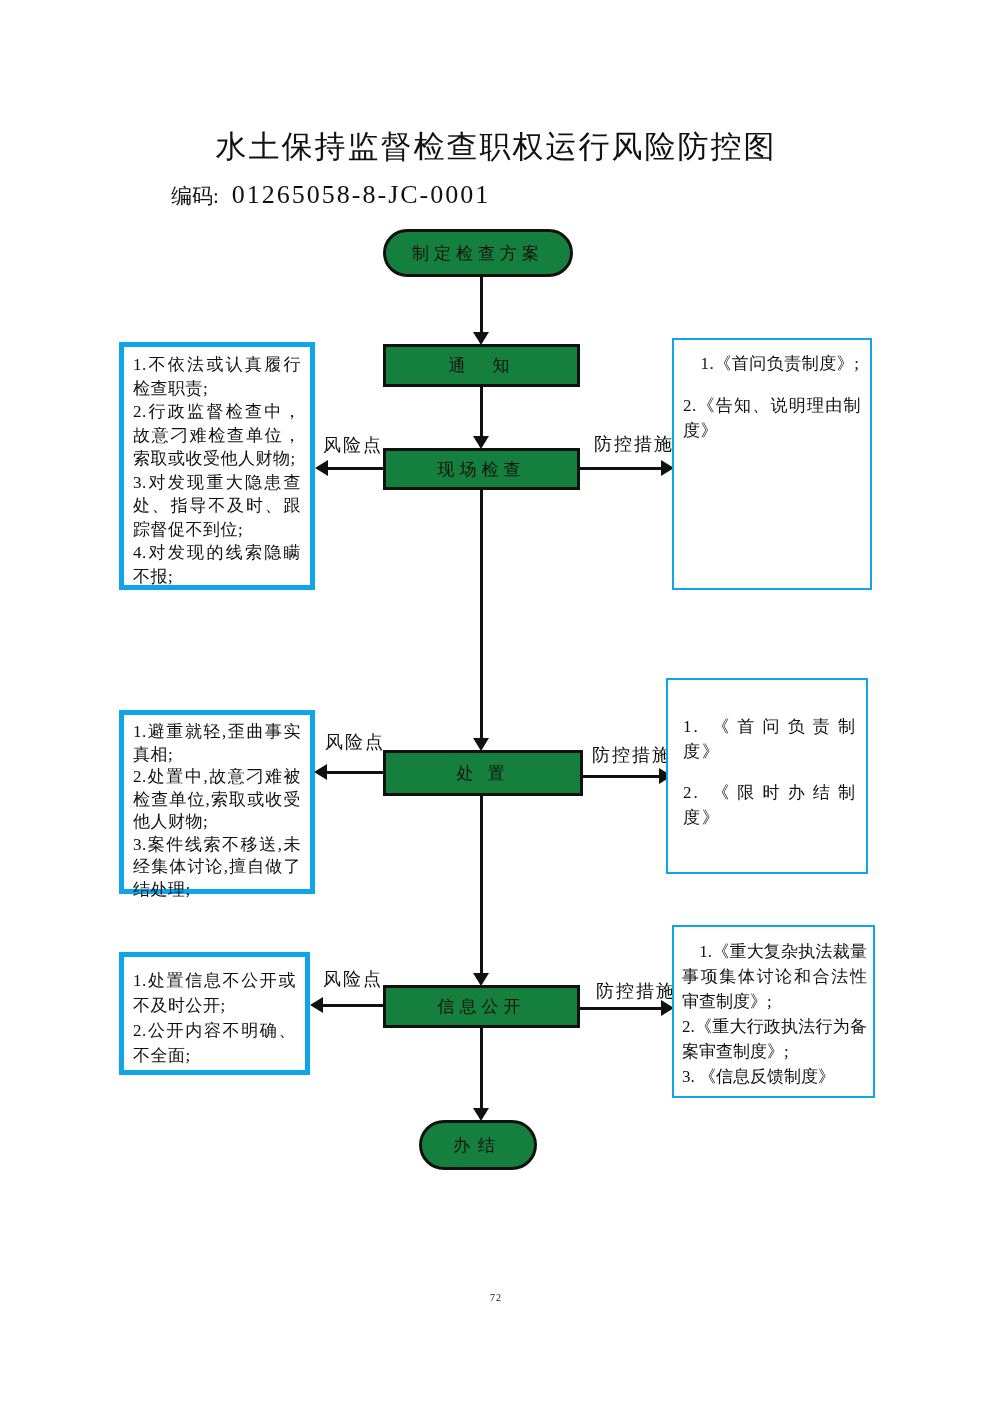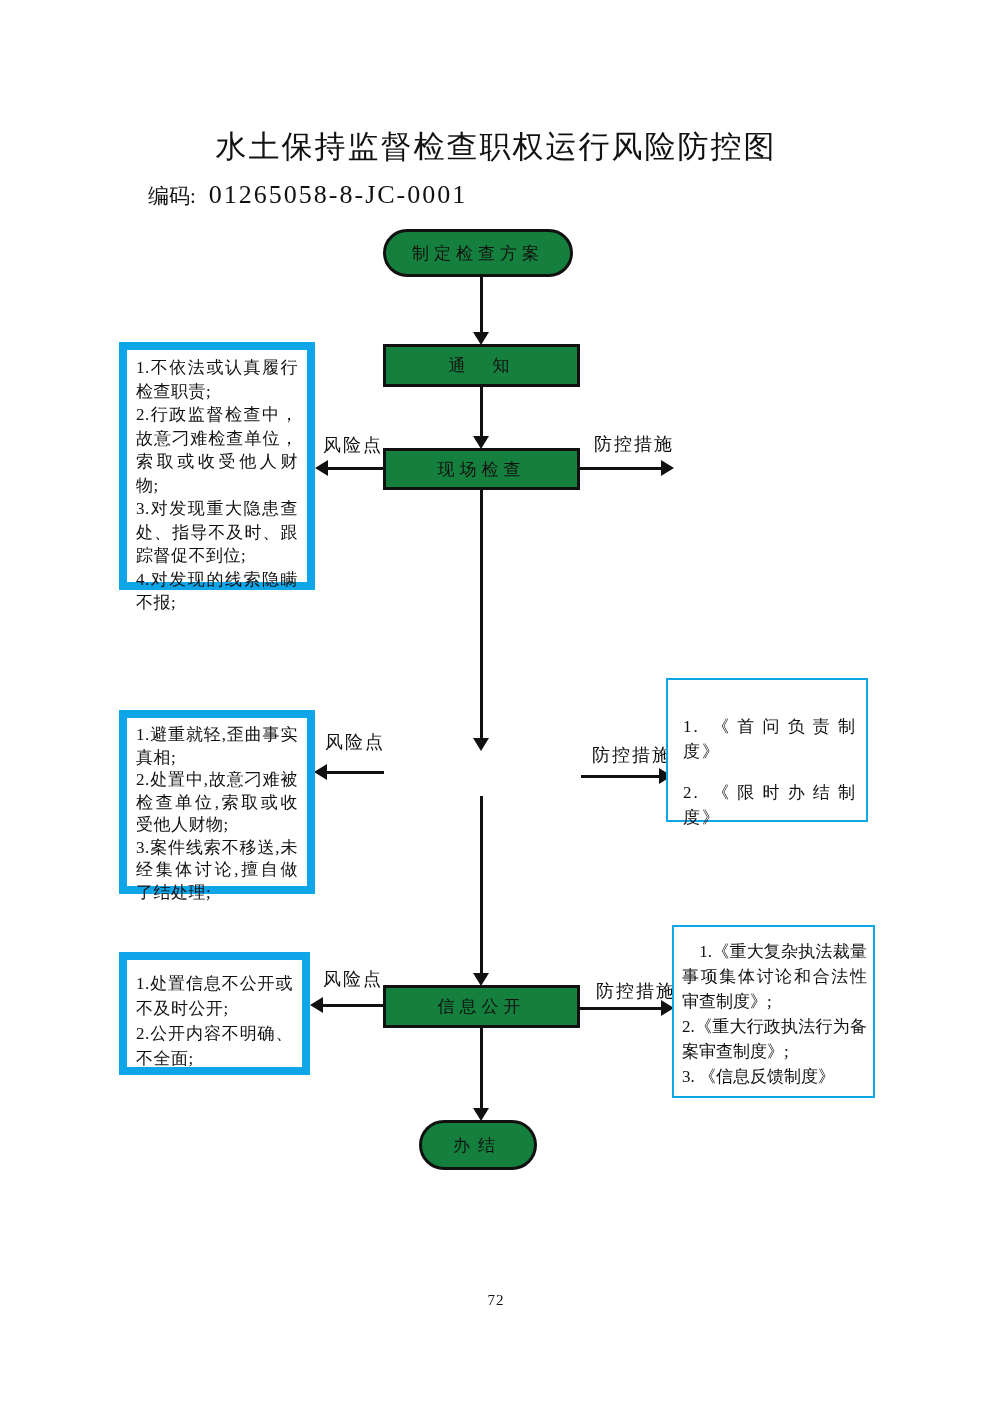--- a/index.html
+++ b/index.html
@@ -21,21 +21,21 @@
     text-align: center;
     font-size: 31px;
     letter-spacing: 2px;
     white-space: pre;
   }
   .code-line {
     position: absolute;
     top: 180px; left: 148px;
     display: flex; align-items: baseline; gap: 13px;
   }
-  .code-label { font-size: 21px; }
+  .code-label { font-size: 21px; margin-left: 23px; }
   .code-value {
     font-size: 26px;
     letter-spacing: 2px;
     font-family: "Liberation Serif", serif;
   }
 
   
   .node {
     position: absolute;
     border: 3px solid #111;
@@ -48,37 +48,37 @@
   .node.start   { left: 383px; top: 229px; width: 190px; height: 48px; border-radius: 24px; }
   .node.notify  { left: 383px; top: 344px; width: 197px; height: 43px; font-family: Liberation Mono, monospace; }
   .node.inspect { left: 383px; top: 448px; width: 197px; height: 42px; font-family: Liberation Serif, serif; }
   .node.dispose { left: 383px; top: 750px; width: 200px; height: 46px; }
   .node.publish { left: 383px; top: 985px; width: 197px; height: 43px; }
   .node.end     { left: 419px; top: 1120px; width: 118px; height: 50px; border-radius: 25px; letter-spacing: 8px; }
 
   
   .side-box {
     position: absolute;
-    border: 8px solid #0ea5e9;
+    border: 5px solid #0ea5e9;
     background: #fff;
     font-size: 17px;
     letter-spacing: 0.5px;
     padding: 6px 9px;
   }
   .para {
     text-align: justify;
     text-justify: inter-character;
     white-space: pre-wrap;
   }
   .risk1 { left: 119px; top: 342px; width: 196px; height: 248px; line-height: 23.5px; }
   .risk2 { left: 119px; top: 675px; width: 196px; height: 184px; line-height: 22.5px; margin-top: 35px; }
   .risk3 { left: 119px; top: 952px; width: 191px; height: 123px; line-height: 25px; padding-top: 11px; }
   .ctrl1 { left: 672px; top: 338px; width: 200px; height: 252px; line-height: 25px; border-width: 2.5px; padding-top: 11px; }
   .ctrl1 .para { margin-bottom: 17px; }
-  .ctrl2 { left: 666px; top: 678px; width: 202px; height: 144px; line-height: 25px; border-width: 2.5px; padding-top: 34px; padding-left: 15px; }
+  .ctrl2 { left: 666px; top: 678px; width: 202px; height: 196px; line-height: 25px; border-width: 2.5px; padding-top: 34px; padding-left: 15px; }
   .ctrl2 .para { margin-bottom: 16px; letter-spacing: 2px; }
   .ctrl3 { left: 672px; top: 925px; width: 203px; height: 173px; line-height: 25px; border-width: 2.5px; padding: 12px 6px 16px 8px; letter-spacing: 0; }
 
   
   .edge-label {
     position: absolute;
     font-size: 18px;
     letter-spacing: 2px;
     white-space: pre;
   }
@@ -127,38 +127,39 @@
   .hl2 { left: 314px; top: 764px; width: 70px; }
   .hr2 { left: 581px; top: 768px; width: 91px; }
   .hl3 { left: 310px; top: 997px; width: 74px; }
   .hr3 { left: 579px; top: 1000px; width: 95px; }
 
   
   .page-number {
     position: absolute;
     top: 1292px; left: 0; width: 100%;
     text-align: center;
-    font-size: 15px;
+    font-size: 10px;
     letter-spacing: 1px;
   }
 </style>
 </head>
 <body>
 
 <div class="canvas">
 
   <div class="title">水土保持监督检查职权运行风险防控图</div>
   <div class="code-line">
     <span class="code-label">编码:</span>
     <span class="code-value">01265058-8-JC-0001</span>
   </div>
 
   <div class="node start">制定检查方案</div>
   <div class="node notify">通　知</div>
   <div class="node inspect">现场检查</div>
+  <div class="node dispose">处 置</div>
   <div class="node publish">信息公开</div>
   <div class="node end">办结</div>
 
   <div class="varrow v1">
     <div class="shaft"></div>
     <div class="head"></div>
   </div>
   <div class="varrow v2">
     <div class="shaft"></div>
     <div class="head"></div>
@@ -217,20 +218,24 @@
   <div class="side-box risk2">
     <div class="para">1.避重就轻,歪曲事实真相;</div>
     <div class="para">2.处置中,故意刁难被检查单位,索取或收受他人财物;</div>
     <div class="para">3.案件线索不移送,未经集体讨论,擅自做了结处理;</div>
   </div>
   <div class="side-box risk3">
     <div class="para">1.处置信息不公开或不及时公开;</div>
     <div class="para">2.公开内容不明确、不全面;</div>
   </div>
 
+  <div class="side-box ctrl1">
+    <div class="para">　1.《首问负责制度》;</div>
+    <div class="para">2.《告知、说明理由制度》</div>
+  </div>
   <div class="side-box ctrl2">
     <div class="para">1. 《首问负责制度》</div>
     <div class="para">2. 《限时办结制度》</div>
   </div>
   <div class="side-box ctrl3">
     <div class="para">　1.《重大复杂执法裁量事项集体讨论和合法性审查制度》;</div>
     <div class="para">2.《重大行政执法行为备案审查制度》;</div>
     <div class="para">3. 《信息反馈制度》</div>
   </div>
 

